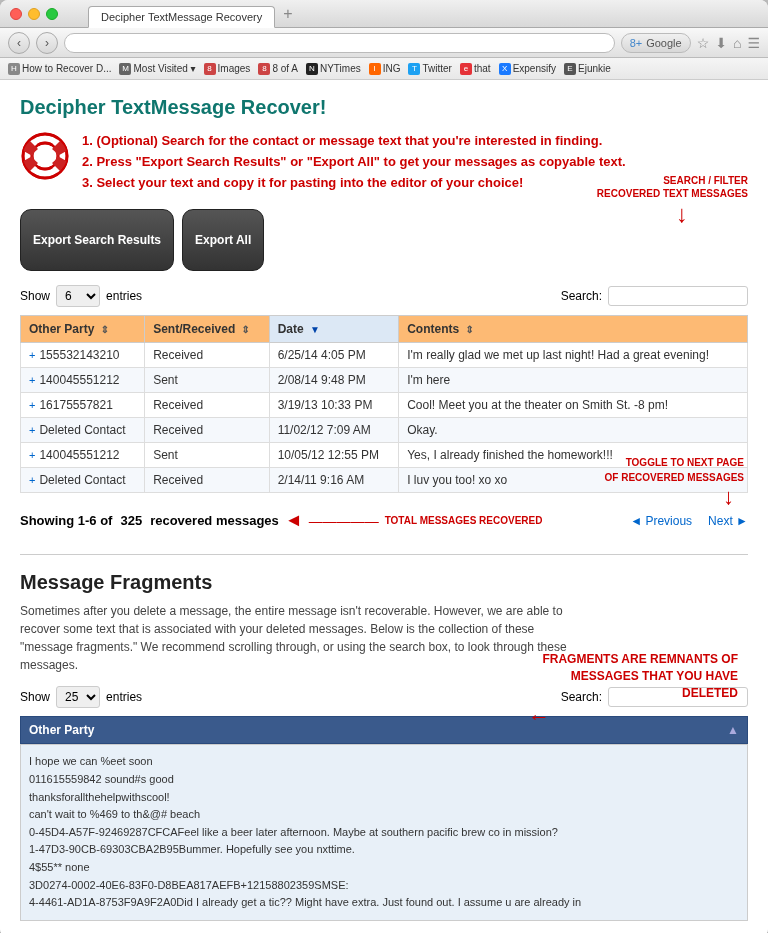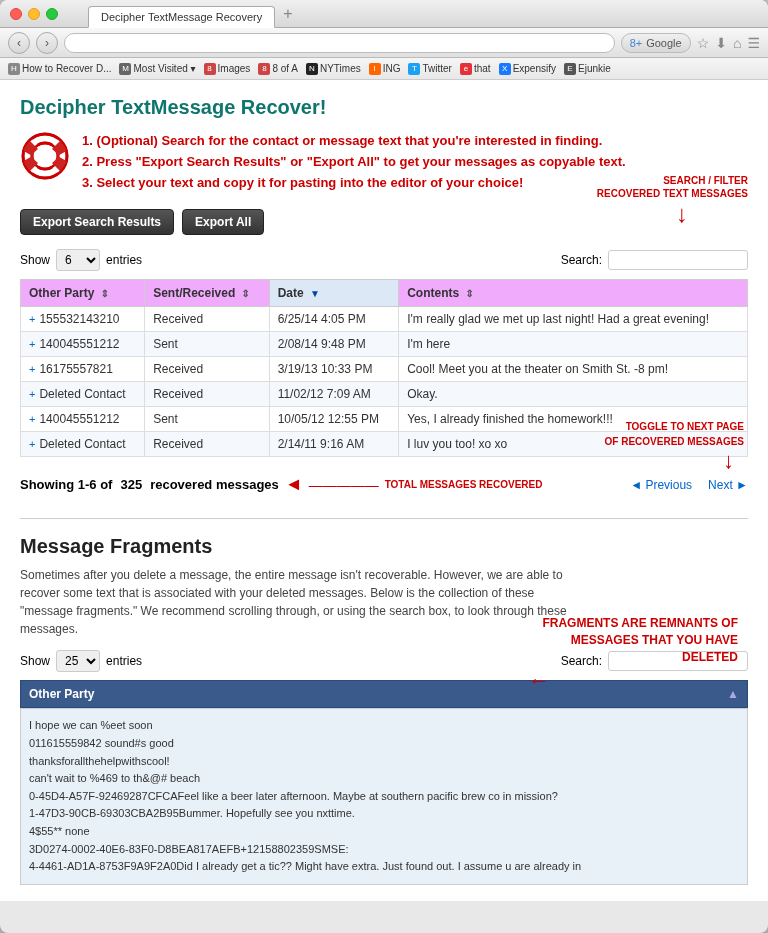--- a/index.html
+++ b/index.html
@@ -200,22 +200,22 @@
     .buttons-row {
       display: flex;
       gap: 8px;
       margin-bottom: 14px;
     }
 
     .btn-dark {
       background: linear-gradient(to bottom, #555, #333);
       color: white;
       border: 1px solid #222;
-      border-radius: 4px;
-      padding: 5px 12px;
+      border-radius: 11px;
+      padding: 23px 12px;
       font-size: 12px;
       cursor: pointer;
       font-weight: bold;
     }
 
     .table-controls {
       display: flex;
       align-items: center;
       justify-content: space-between;
       margin-bottom: 8px;
@@ -250,21 +250,21 @@
       font-size: 12px;
     }
 
     .data-table {
       width: 100%;
       border-collapse: collapse;
       margin-bottom: 10px;
     }
 
     .data-table th {
-      background: #f0abfc;
+      background: #fdba74;
       border: 1px solid #ccc;
       padding: 6px 8px;
       font-size: 12px;
       font-weight: bold;
       text-align: left;
       color: #333;
     }
 
     .data-table td {
       border: 1px solid #ddd;

